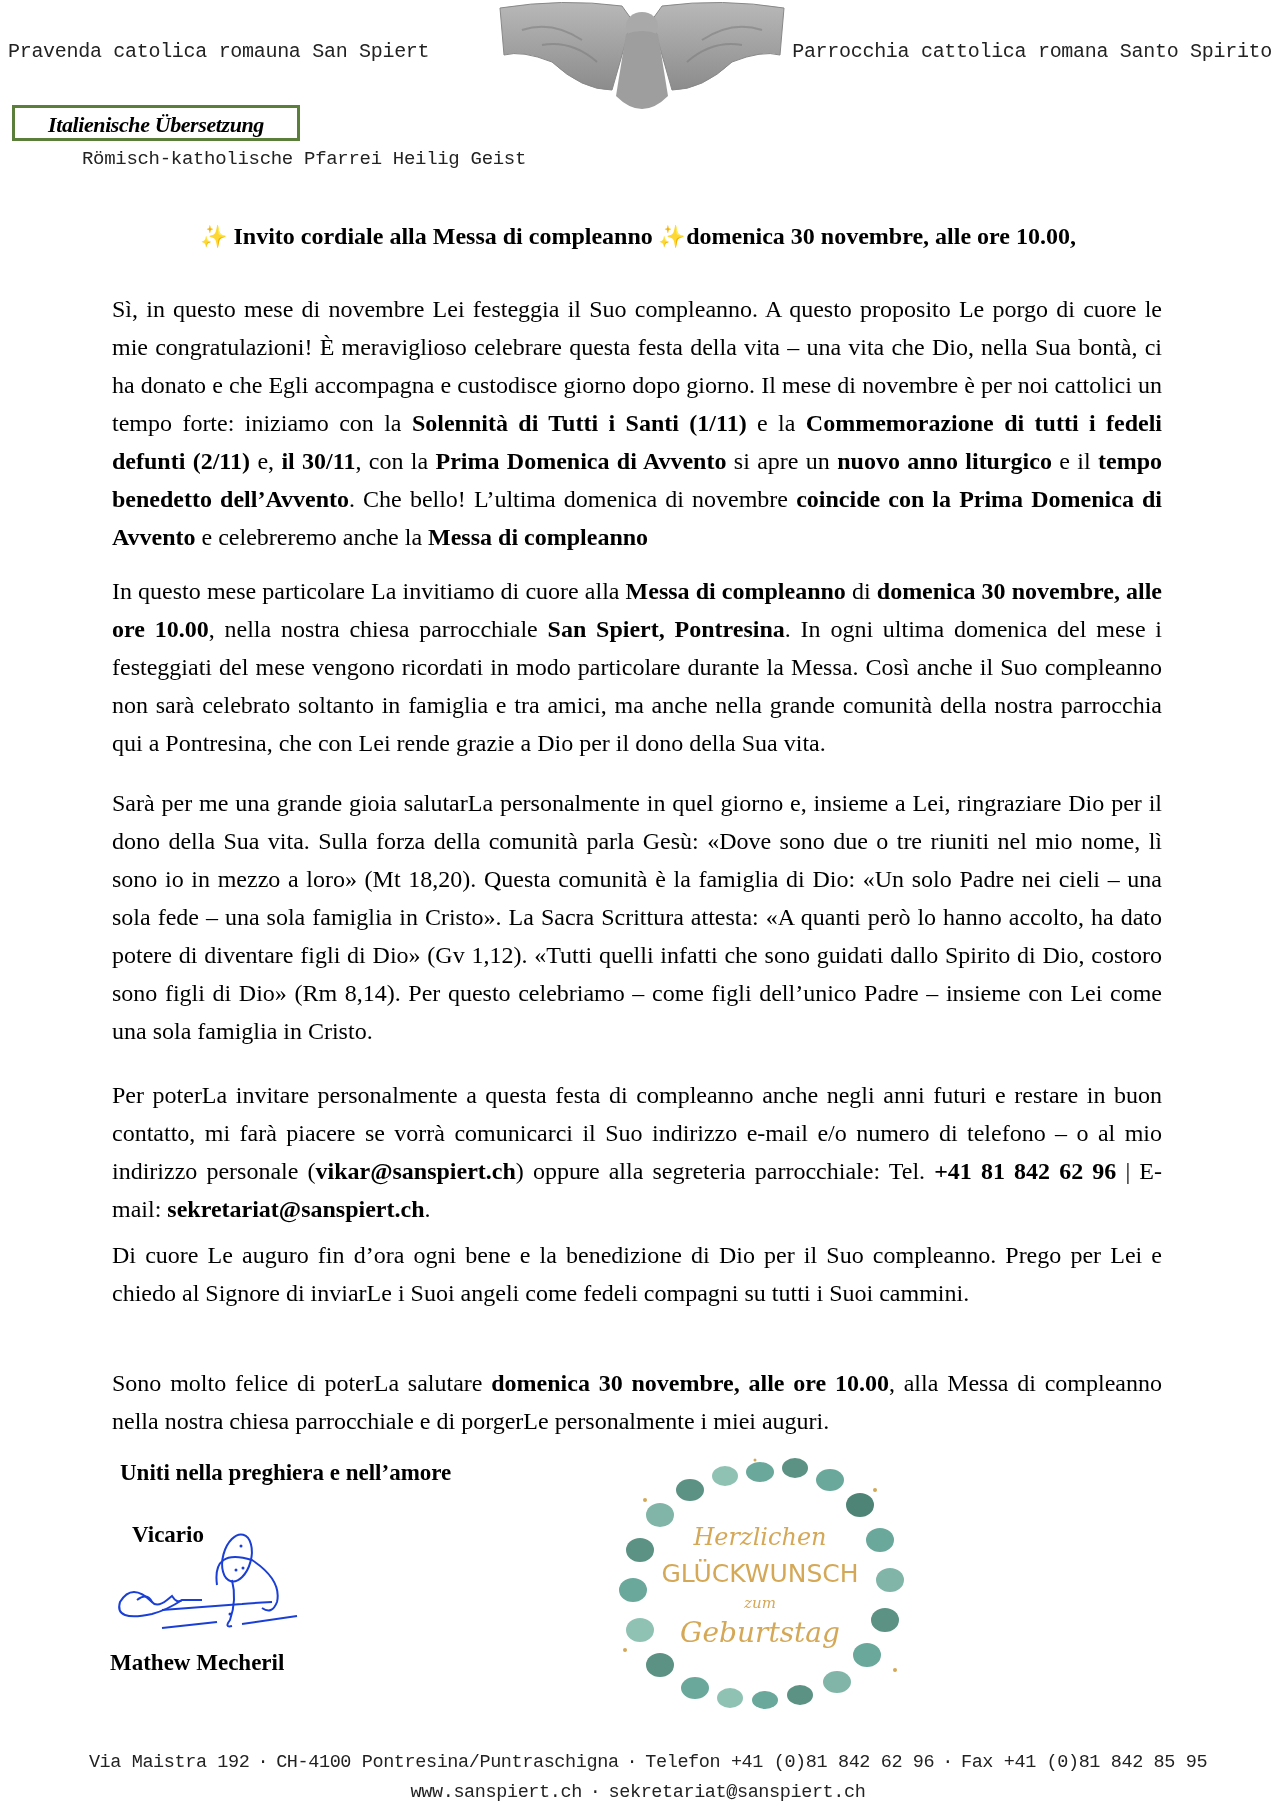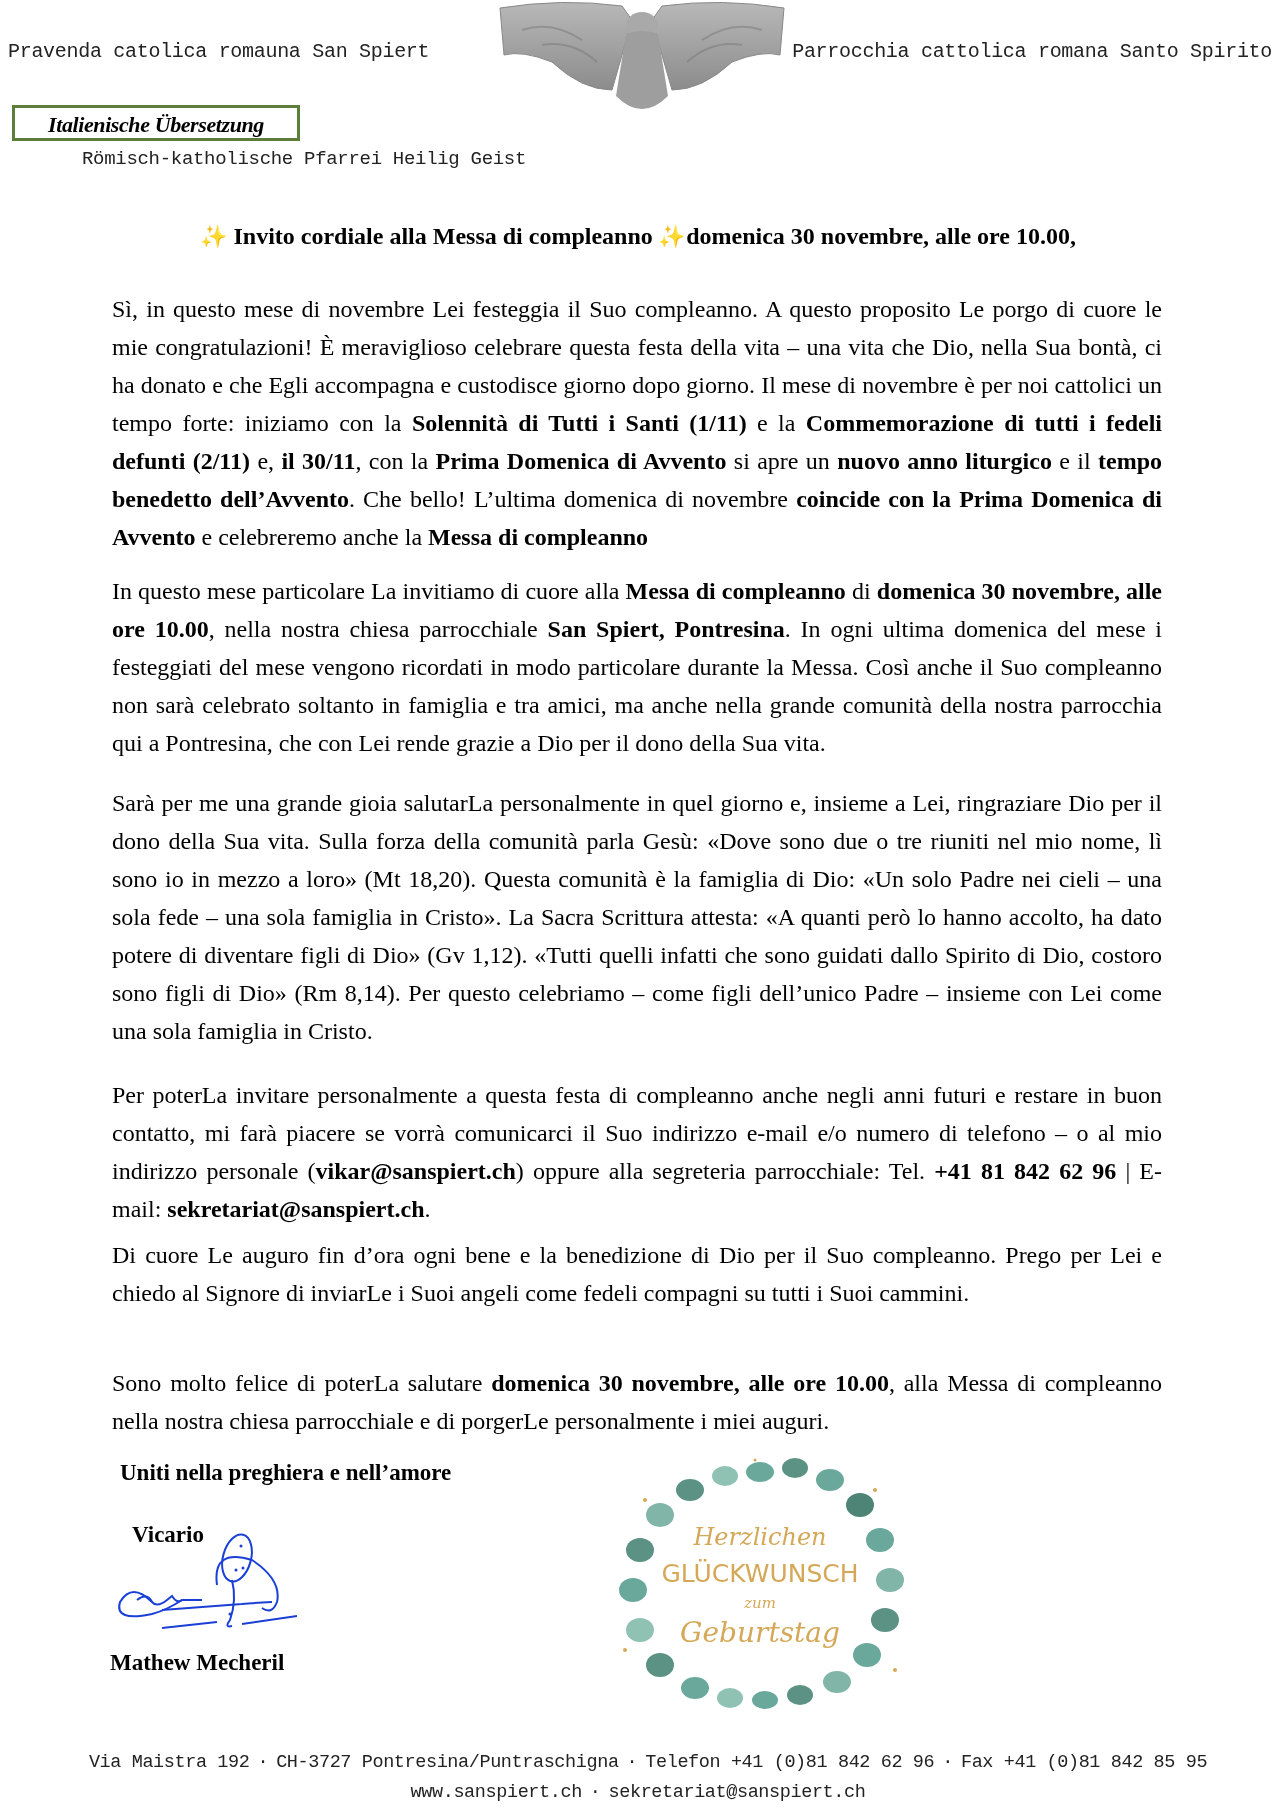--- a/index.html
+++ b/index.html
@@ -152,17 +152,17 @@
       <circle cx="290" cy="220" r="2"></circle>
       <circle cx="150" cy="10" r="1.5"></circle>
   </g>
   <text x="155" y="95" text-anchor="middle" font-family="DejaVu Serif, serif" font-style="italic" font-size="24" fill="#d4a857">Herzlichen</text>
   <text x="155" y="132" text-anchor="middle" font-family="DejaVu Sans, sans-serif" font-size="25" fill="#d4a857">GLÜCKWUNSCH</text>
   <text x="155" y="158" text-anchor="middle" font-family="DejaVu Serif, serif" font-style="italic" font-size="15" fill="#d4a857">zum</text>
   <text x="155" y="192" text-anchor="middle" font-family="DejaVu Serif, serif" font-style="italic" font-size="28" fill="#d4a857">Geburtstag</text>
 </svg>
 
 <div class="footer1 sans">
-  <span>Via Maistra 192</span><span class="dot">·</span><span>CH-3727 Pontresina/Puntraschigna</span><span class="dot">·</span><span>Telefon +41 (0)81 842 62 96</span><span class="dot">·</span><span>Fax +41 (0)81 842 85 95</span>
+  <span>Via Maistra 192</span><span class="dot">·</span><span>CH-4100 Pontresina/Puntraschigna</span><span class="dot">·</span><span>Telefon +41 (0)81 842 62 96</span><span class="dot">·</span><span>Fax +41 (0)81 842 85 95</span>
 </div>
 <div class="footer2 sans">
   <span>www.sanspiert.ch</span><span class="dot">·</span><span>sekretariat@sanspiert.ch</span>
 </div>
 
 </body></html>

